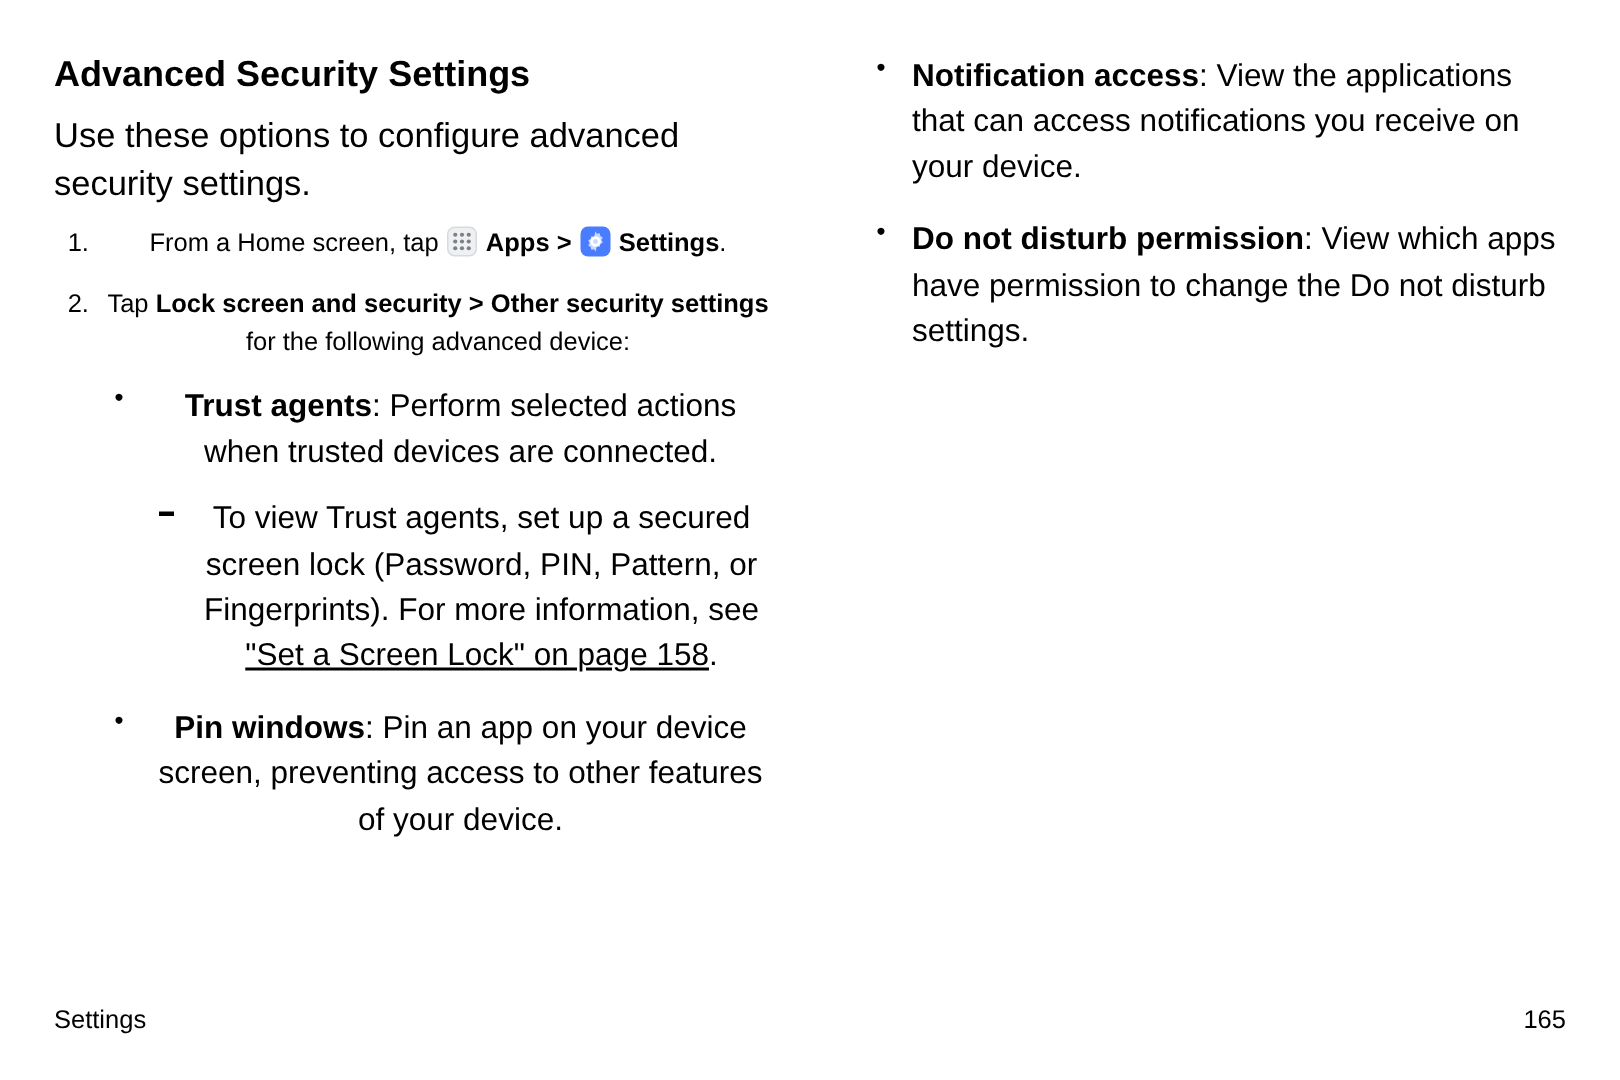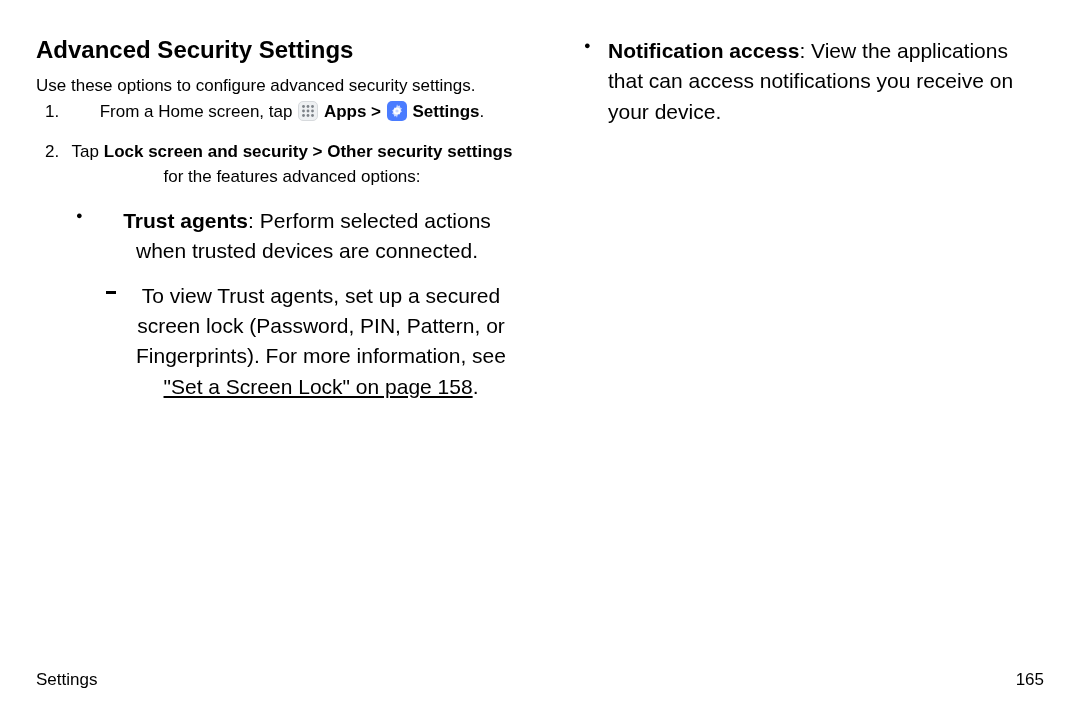--- a/index.html
+++ b/index.html
@@ -18,23 +18,23 @@
   }
   .col {
     flex: 1;
   }
   h1 {
     font-size: 24px;
     font-weight: 700;
     margin-bottom: 10px;
   }
   .intro {
-    font-size: 17px;
+    font-size: 23px;
     line-height: 1.4;
-    margin-bottom: 2px;
+    margin-bottom: 12px;
   }
   ol.steps {
     list-style: decimal;
     padding-left: 28px;
     font-size: 17px;
     line-height: 1.45;
     text-align: center;
   }
   ol.steps > li {
     padding-left: 6px;
@@ -142,41 +142,47 @@
             </svg></span>
         <b>Apps</b><span class="chev"> &gt; </span><span class="icon settings-icon"><svg width="16" height="16" viewBox="0 0 16 16">
               <g fill="#fff">
                 <path d="M8 4.5a3.5 3.5 0 1 0 0 7 3.5 3.5 0 0 0 0-7zM8 9.6A1.6 1.6 0 1 1 8 6.4a1.6 1.6 0 0 1 0 3.2z"></path>
                 <path d="M8 1.2l.9 1.7 1.9-.4.4 1.9 1.7.9-1 1.7 1 1.7-1.7.9-.4 1.9-1.9-.4L8 14.8l-.9-1.7-1.9.4-.4-1.9-1.7-.9 1-1.7-1-1.7 1.7-.9.4-1.9 1.9.4z" opacity="0.7"></path>
               </g>
             </svg></span>
         <b>Settings</b><span>.</span>
       </li>
       <li>
-        <span>Tap </span><b>Lock screen and security &gt; Other security settings</b><span> for the features advanced options:</span>
+        <span>Tap </span><b>Lock screen and security &gt; Other security settings</b><span> for the following advanced device:</span>
 
         <ul class="bullets">
           <li>
             <b>Trust agents</b><span>: Perform selected actions when trusted devices are connected.</span>
             <ul class="sub">
               <li>
                 <span>To view Trust agents, set up a secured screen lock (Password, PIN, Pattern, or Fingerprints). For more information, see </span><span class="link">"Set a Screen Lock" on page 158</span><span>.</span>
               </li>
             </ul>
+          </li>
+          <li>
+            <b>Pin windows</b><span>: Pin an app on your device screen, preventing access to other features of your device.</span>
           </li>
         </ul>
       </li>
     </ol>
   </div>
 
   <div class="col col-right">
     <ul class="bullets">
       <li>
         <b>Notification access</b><span>: View the applications that can access notifications you receive on your device.</span>
       </li>
+      <li>
+        <b>Do not disturb permission</b><span>: View which apps have permission to change the Do not disturb settings.</span>
+      </li>
     </ul>
   </div>
 </div>
 
 <div class="footer">
   <span>Settings</span>
   <span>165</span>
 </div>
 
 </body></html>

